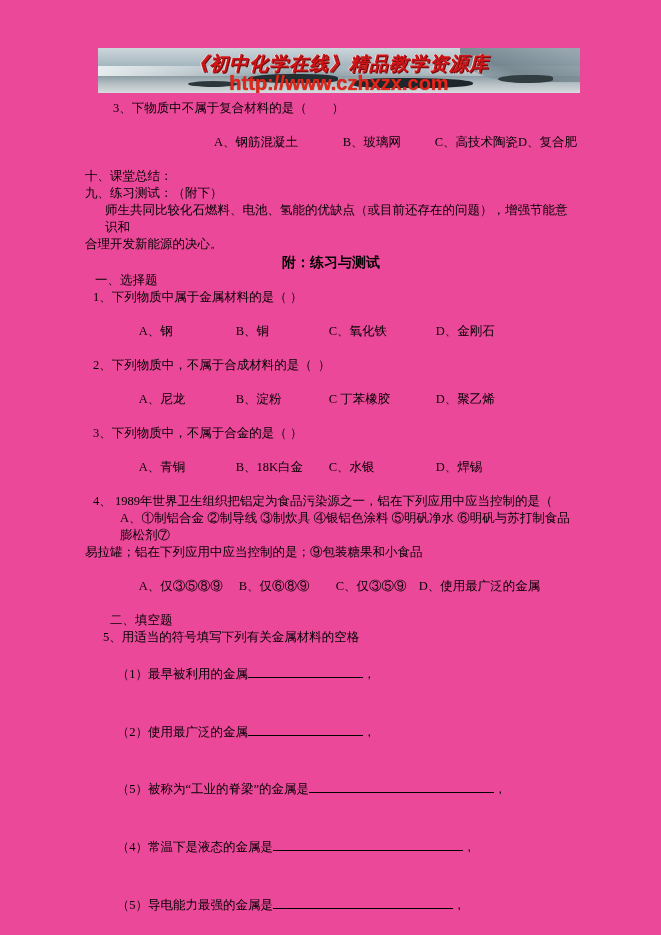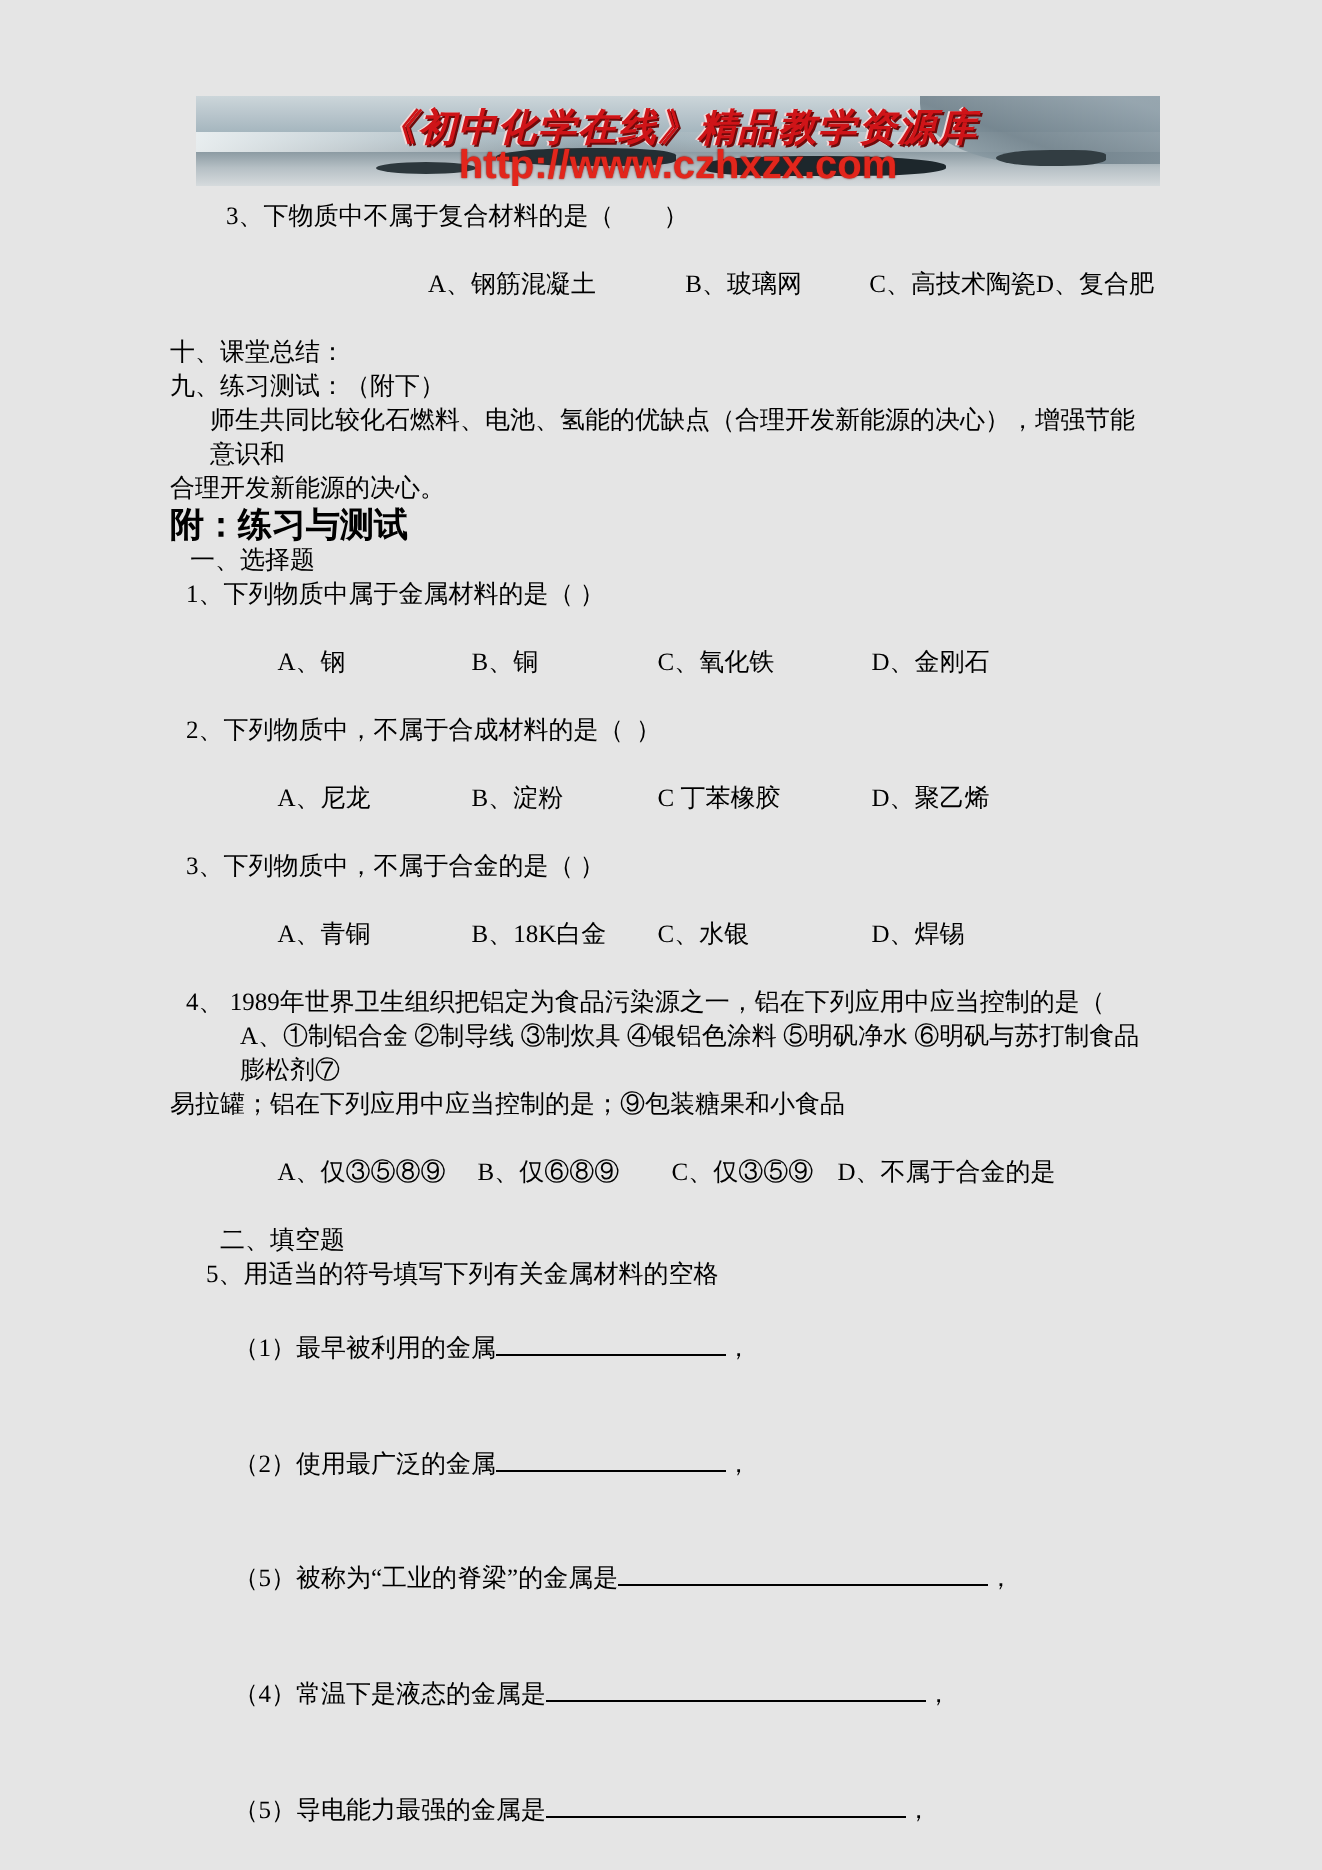--- a/index.html
+++ b/index.html
@@ -1,17 +1,17 @@
 <!DOCTYPE html>
 <html><head>
 <meta charset="utf-8">
 <style>
   html,body{margin:0;padding:0;}
   body{background:#ffffff;font-family:"Liberation Serif","DejaVu Serif",serif;color:#000;}
-  .page{position:relative;width:661px;height:935px;background:#e5e5e5;overflow:hidden;}
+  .page{position:relative;width:661px;height:935px;background:#ec4899;overflow:hidden;}
   .content{position:absolute;left:85px;top:48px;width:492px;}
 
   
   .banner{position:relative;width:482px;height:45px;margin-left:13px;overflow:hidden;
     background:linear-gradient(180deg,#ccd6da 0%,#b7c4cb 22%,#9db0b9 48%,#8b9aa2 62%,#b6c0c5 80%,#d6dbdd 100%);}
   .banner .mist{position:absolute;left:0;top:18px;width:100%;height:10px;
     background:linear-gradient(90deg,rgba(240,244,245,.9),rgba(150,165,172,.2) 40%,rgba(240,244,245,.6));}
   .banner .mount{position:absolute;right:0;top:0;width:120px;height:34px;
     background:linear-gradient(200deg,#8e9ea8 10%,#6d7e88 60%,#9fb0b8 100%);
     border-bottom-left-radius:60px 30px;opacity:.85;}
@@ -23,21 +23,21 @@
     font-weight:bold;font-style:italic;font-size:19px;letter-spacing:1px;color:#cf1418;
     text-shadow:1px 1px 0 #6e0a0a, -1px 0 0 #f4dada;}
   .banner-url{position:absolute;left:0;top:24px;width:100%;text-align:center;
     font-family:"Liberation Sans","DejaVu Sans",sans-serif;font-weight:bold;
     font-size:20px;color:#e2261c;text-shadow:0 0 1px #7a1008;}
 
   
   .line{font-size:12.5px;line-height:17px;white-space:pre-wrap;}
   .lh19{line-height:19.2px;}
   .b{font-weight:bold;}
-  .big{font-size:17px;line-height:19px;}
+  .big{font-size:14px;line-height:19px;text-align:center;}
   .ind8{padding-left:8px;}
   .ind10{padding-left:10px;}
   .ind13{padding-left:13px;}
   .ind18{padding-left:18px;}
   .ind20{padding-left:20px;}
   .ind25{padding-left:25px;}
   .ind28{padding-left:28px;}
   .ind33{padding-left:33px;text-align:right;}
   .ind35{padding-left:35px;}
   .opt{display:inline-block;}
@@ -64,21 +64,21 @@
 
     <div class="sp7"></div>
 
     <div class="line ind28">3、下物质中不属于复合材料的是（        ）</div>
     <div class="line ind33">
       <span class="opt ow117">A、钢筋混凝土</span><span class="opt ow103">B、玻璃网</span><span class="opt ow117">C、高技术陶瓷</span><span class="opt">D、复合肥</span>
     </div>
 
     <div class="line">十、课堂总结：</div>
     <div class="line">九、练习测试：（附下）</div>
-    <div class="line ind20">师生共同比较化石燃料、电池、氢能的优缺点（合理开发新能源的决心），增强节能意识和</div>
+    <div class="line ind20">师生共同比较化石燃料、电池、氢能的优缺点（或目前还存在的问题），增强节能意识和</div>
     <div class="line">合理开发新能源的决心。</div>
     <div class="line big b">附：练习与测试</div>
 
     <div class="line ind10">一、选择题</div>
 
     <div class="line ind8">1、下列物质中属于金属材料的是（ ）</div>
     <div class="line ind35">
       <span class="opt ow97">A、钢</span><span class="opt ow93">B、铜</span><span class="opt ow107">C、氧化铁</span><span class="opt">D、金刚石</span>
     </div>
 
@@ -89,21 +89,21 @@
 
     <div class="line ind8">3、下列物质中，不属于合金的是（ ）</div>
     <div class="line ind35">
       <span class="opt ow97">A、青铜</span><span class="opt ow93">B、18K白金</span><span class="opt ow107">C、水银</span><span class="opt">D、焊锡</span>
     </div>
 
     <div class="line ind8">4、 1989年世界卫生组织把铝定为食品污染源之一，铝在下列应用中应当控制的是（</div>
     <div class="line ind35">A、①制铝合金 ②制导线 ③制炊具 ④银铝色涂料 ⑤明矾净水 ⑥明矾与苏打制食品膨松剂⑦</div>
     <div class="line">易拉罐；铝在下列应用中应当控制的是；⑨包装糖果和小食品</div>
     <div class="line ind35">
-      <span class="opt ow100">A、仅③⑤⑧⑨</span><span class="opt ow97">B、仅⑥⑧⑨</span><span class="opt ow83">C、仅③⑤⑨</span><span class="opt">D、不属于合金的是</span>
+      <span class="opt ow100">A、仅③⑤⑧⑨</span><span class="opt ow97">B、仅⑥⑧⑨</span><span class="opt ow83">C、仅③⑤⑨</span><span class="opt">D、使用最广泛的金属</span>
     </div>
 
     <div class="line ind25">二、填空题</div>
     <div class="line ind18">5、用适当的符号填写下列有关金属材料的空格</div>
 
     <div class="line lh19 ind13">
       <span>（1）最早被利用的金属</span><span class="blank bw115"></span><span>，</span>
     </div>
     <div class="line lh19 ind13">
       <span>（2）使用最广泛的金属</span><span class="blank bw115"></span><span>，</span>

